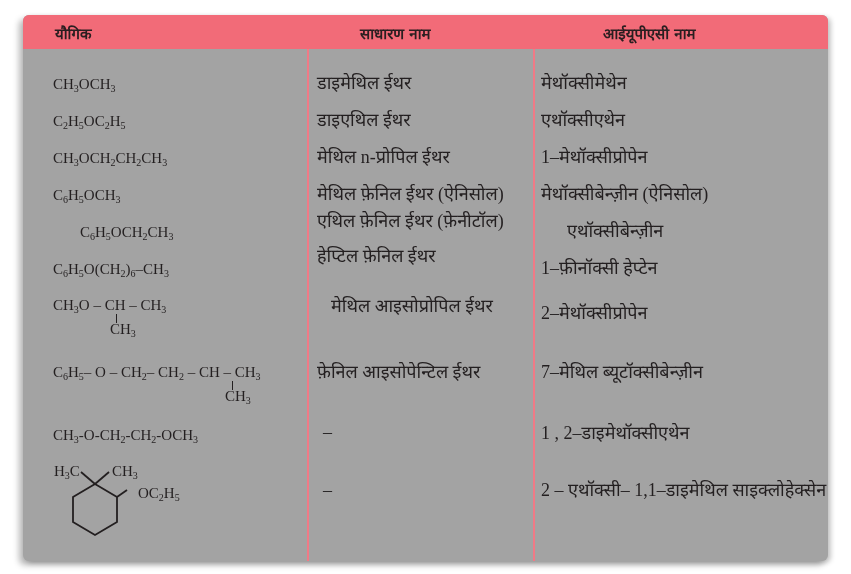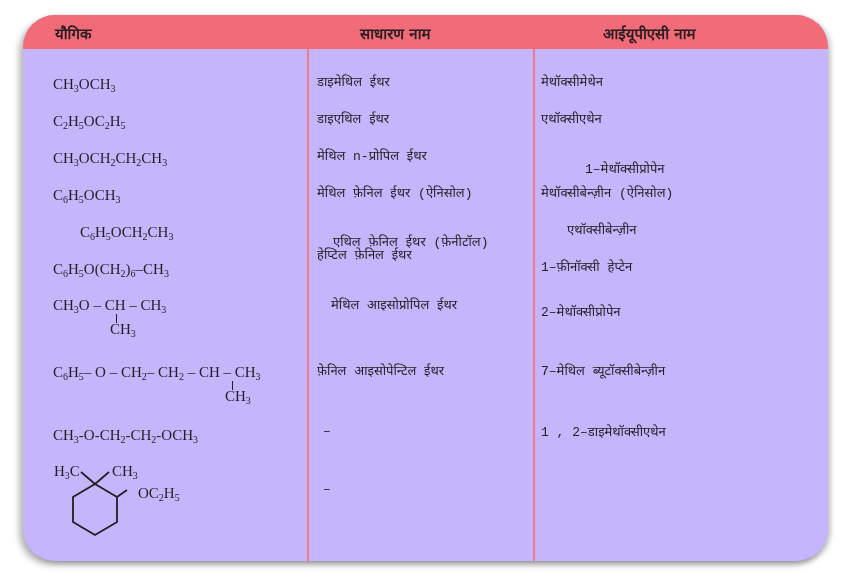--- a/index.html
+++ b/index.html
@@ -2,39 +2,39 @@
 <html><head>
 <meta charset="utf-8">
 <style>
   html, body { margin: 0; padding: 0; }
   body {
     width: 851px; height: 574px; background: #ffffff; position: relative; overflow: hidden;
     font-family: "DejaVu Serif", "Liberation Serif", serif; color: #231f20;
   }
   .card {
     position: absolute; left: 23px; top: 15px; width: 805px; height: 546px;
-    background: #c4b5fd; border-radius: 32px;
+    background: #a3a3a3; border-radius: 6px;
     box-shadow: -4px 4px 6px rgba(0,0,0,0.28), 3px 2px 5px rgba(0,0,0,0.22);
     overflow: hidden;
   }
   .header {
     position: absolute; left: 0; top: 0; width: 805px; height: 34px;
     background: #f26b78;
   }
   .hcell {
     position: absolute; top: 8px; font-size: 15px; font-weight: bold; color: #2a1e20;
     font-family: "DejaVu Sans", "Liberation Sans", sans-serif; white-space: nowrap;
   }
   .divider {
     position: absolute; top: 34px; width: 2px; height: 512px; background: #f07a86;
   }
   .cell {
     position: absolute; font-size: 14.5px; white-space: nowrap; line-height: 18px;
   }
-  .hi { font-family: Liberation Mono, monospace; font-size: 13px; }
+  .hi { font-family: Liberation Serif, serif; font-size: 18px; }
   .formula { font-family: "Liberation Serif", "DejaVu Serif", serif; font-size: 15px; }
   sub { font-size: 10px; vertical-align: -3px; line-height: 0; }
   .vbar { position: absolute; width: 1px; height: 9px; background: #231f20; }
   svg.ring { position: absolute; }
 </style>
 </head>
 <body>
 
 <div class="card">
   <div class="header">
@@ -49,28 +49,28 @@
   <div class="cell formula" style="left:30px; top:60px;"><span>CH</span><sub>3</sub><span>OCH</span><sub>3</sub></div>
   <div class="cell hi" style="left:294px; top:59px;">डाइमेथिल ईथर</div>
   <div class="cell hi" style="left:518px; top:59px;">मेथॉक्सीमेथेन</div>
 
   <div class="cell formula" style="left:30px; top:97px;"><span>C</span><sub>2</sub><span>H</span><sub>5</sub><span>OC</span><sub>2</sub><span>H</span><sub>5</sub></div>
   <div class="cell hi" style="left:294px; top:96px;">डाइएथिल ईथर</div>
   <div class="cell hi" style="left:518px; top:96px;">एथॉक्सीएथेन</div>
 
   <div class="cell formula" style="left:30px; top:134px;"><span>CH</span><sub>3</sub><span>OCH</span><sub>2</sub><span>CH</span><sub>2</sub><span>CH</span><sub>3</sub></div>
   <div class="cell hi" style="left:294px; top:133px;">मेथिल n-प्रोपिल ईथर</div>
-  <div class="cell hi" style="left:518px; top:146px;margin-left:44px;">1–मेथॉक्सीप्रोपेन</div>
+  <div class="cell hi" style="left:518px; top:133px;">1–मेथॉक्सीप्रोपेन</div>
 
   <div class="cell formula" style="left:30px; top:171px;"><span>C</span><sub>6</sub><span>H</span><sub>5</sub><span>OCH</span><sub>3</sub></div>
   <div class="cell hi" style="left:294px; top:170px;">मेथिल फ़ेनिल ईथर (ऐनिसोल)</div>
   <div class="cell hi" style="left:518px; top:170px;">मेथॉक्सीबेन्ज़ीन (ऐनिसोल)</div>
 
   <div class="cell formula" style="left:30px; top:208px;margin-left:27px;"><span>C</span><sub>6</sub><span>H</span><sub>5</sub><span>OCH</span><sub>2</sub><span>CH</span><sub>3</sub></div>
-  <div class="cell hi" style="left:294px; top:219px;margin-left:16px;">एथिल फ़ेनिल ईथर (फ़ेनीटॉल)</div>
+  <div class="cell hi" style="left:294px; top:197px;">एथिल फ़ेनिल ईथर (फ़ेनीटॉल)</div>
   <div class="cell hi" style="left:518px; top:207px;margin-left:26px;">एथॉक्सीबेन्ज़ीन</div>
 
   <div class="cell formula" style="left:30px; top:245px;"><span>C</span><sub>6</sub><span>H</span><sub>5</sub><span>O(CH</span><sub>2</sub><span>)</span><sub>6</sub><span>–CH</span><sub>3</sub></div>
   <div class="cell hi" style="left:294px; top:232px;">हेप्टिल फ़ेनिल ईथर</div>
   <div class="cell hi" style="left:518px; top:244px;">1–फ़ीनॉक्सी हेप्टेन</div>
 
   <div class="cell formula" style="left:30px; top:281px;"><span>CH</span><sub>3</sub><span>O – CH  – CH</span><sub>3</sub></div>
   <div class="vbar" style="left:93px; top:299px;"></div>
   <div class="cell formula" style="left:87px; top:305px;"><span>CH</span><sub>3</sub></div>
   <div class="cell hi" style="left:308px; top:282px;">मेथिल आइसोप्रोपिल ईथर</div>
@@ -96,13 +96,14 @@
         <polyline points="32,14 54,27 54,52 32,65 10,52 10,27 32,14"></polyline>
 
         <line x1="32" y1="14" x2="18" y2="2"></line>
         <line x1="32" y1="14" x2="46" y2="2"></line>
 
         <line x1="54" y1="27" x2="64" y2="20"></line>
       </g>
     </svg>
   </div>
   <div class="cell hi" style="left:300px; top:466px;">–</div>
+  <div class="cell hi" style="left:518px; top:466px;">2 – एथॉक्सी– 1,1–डाइमेथिल साइक्लोहेक्सेन</div>
 </div>
 
 </body></html>

